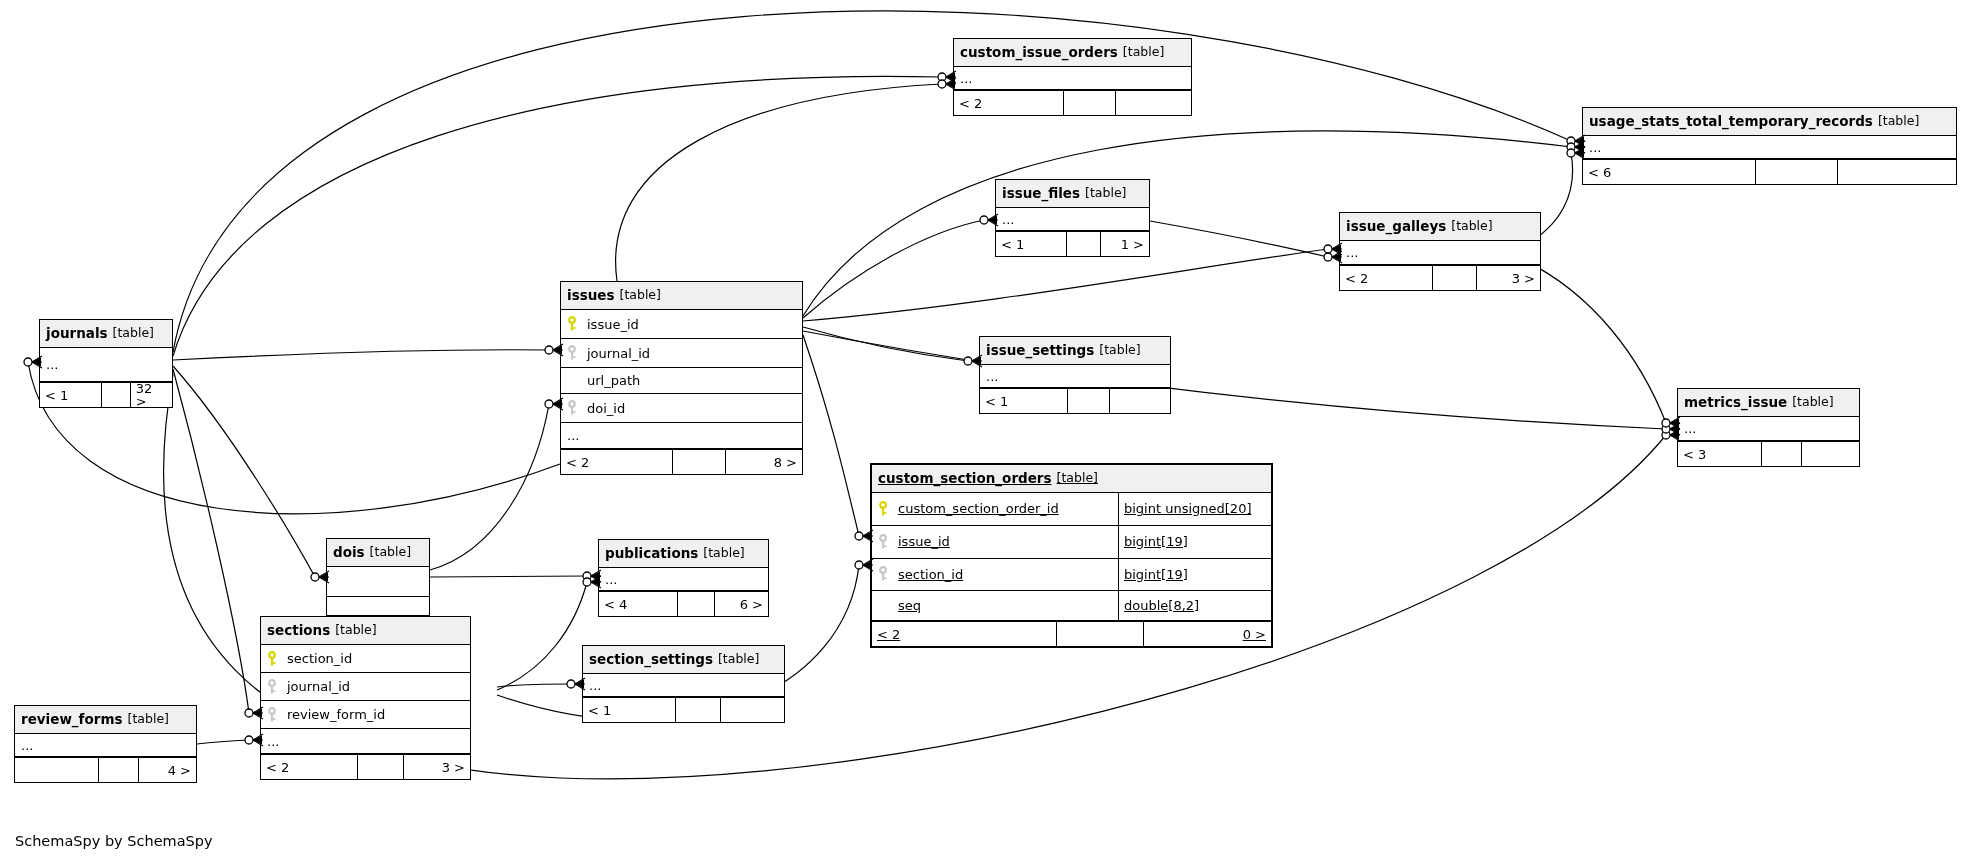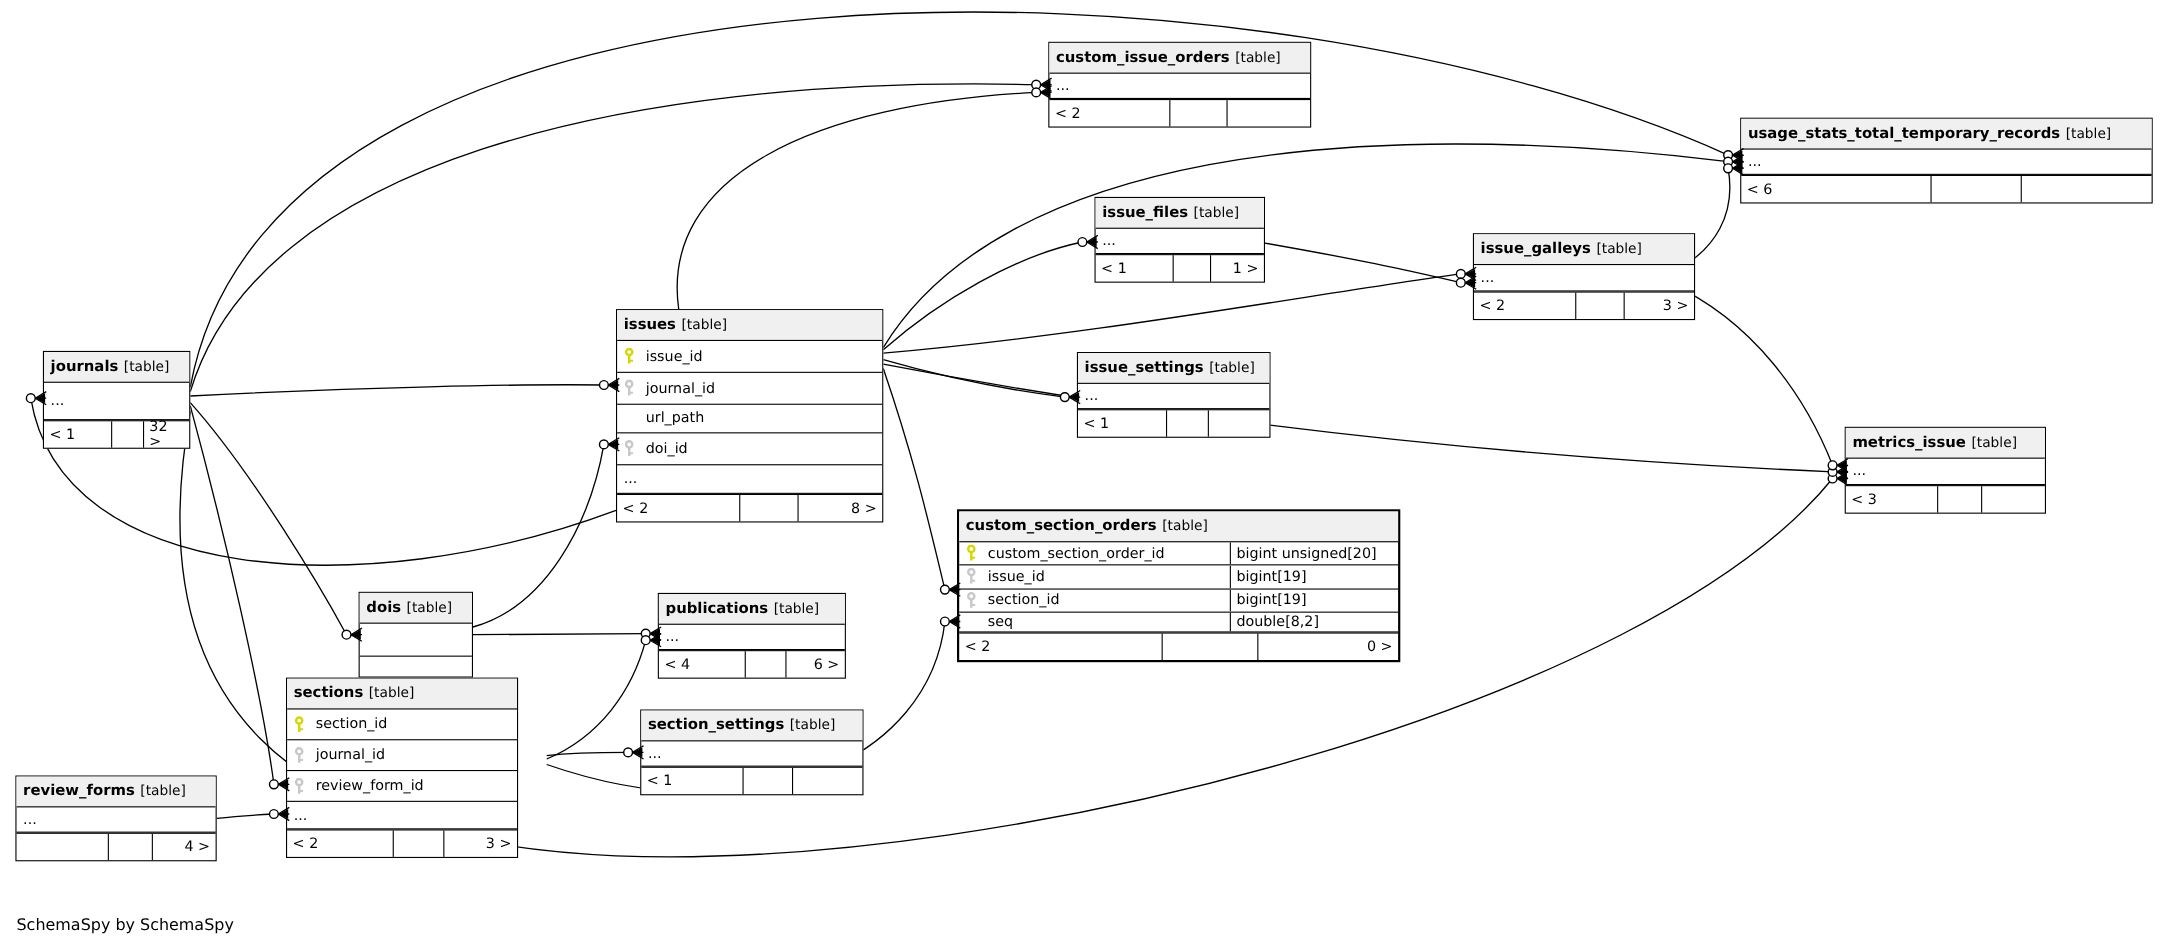--- a/index.html
+++ b/index.html
@@ -204,21 +204,21 @@
         <div class="namecell">
           <span>...</span>
         </div>
       </div>
       <div class="foot">
         <span class="fcell l">&lt; 2</span>
         <span class="fcell m"></span>
         <span class="fcell r">8 &gt;</span>
       </div>
     </div>
-    <div class="tbl" style="left: 979px; top: 320px; width: 176px; height: 78px;">
+    <div class="tbl" style="left: 979px; top: 336px; width: 192px; height: 78px;">
       <div class="hdr">
         <span class="tname">issue_settings</span>
         <span class="ttag">[table]</span>
       </div>
       <div class="row">
         <div class="namecell">
           <span>...</span>
         </div>
       </div>
       <div class="foot">
@@ -236,21 +236,21 @@
         <div class="namecell">
           <span>...</span>
         </div>
       </div>
       <div class="foot">
         <span class="fcell l">&lt; 3</span>
         <span class="fcell m"></span>
         <span class="fcell r"></span>
       </div>
     </div>
-    <div class="tbl main" style="left: 870px; top: 463px; width: 403px; height: 139px;">
+    <div class="tbl main" style="left: 870px; top: 463px; width: 403px; height: 185px; text-decoration: underline;">
       <div class="hdr">
         <span class="tname">custom_section_orders</span>
         <span class="ttag">[table]</span>
       </div>
       <div class="row">
         <div class="namecell">
           <span class="keyicon">
             <svg width="11" height="16" viewBox="0 0 11 16">
               <circle cx="5" cy="4" r="2.8" fill="none" stroke="#d6d600" stroke-width="2.2"></circle>
               <line x1="5" y1="6.8" x2="5" y2="14.5" stroke="#d6d600" stroke-width="2.2"></line>

